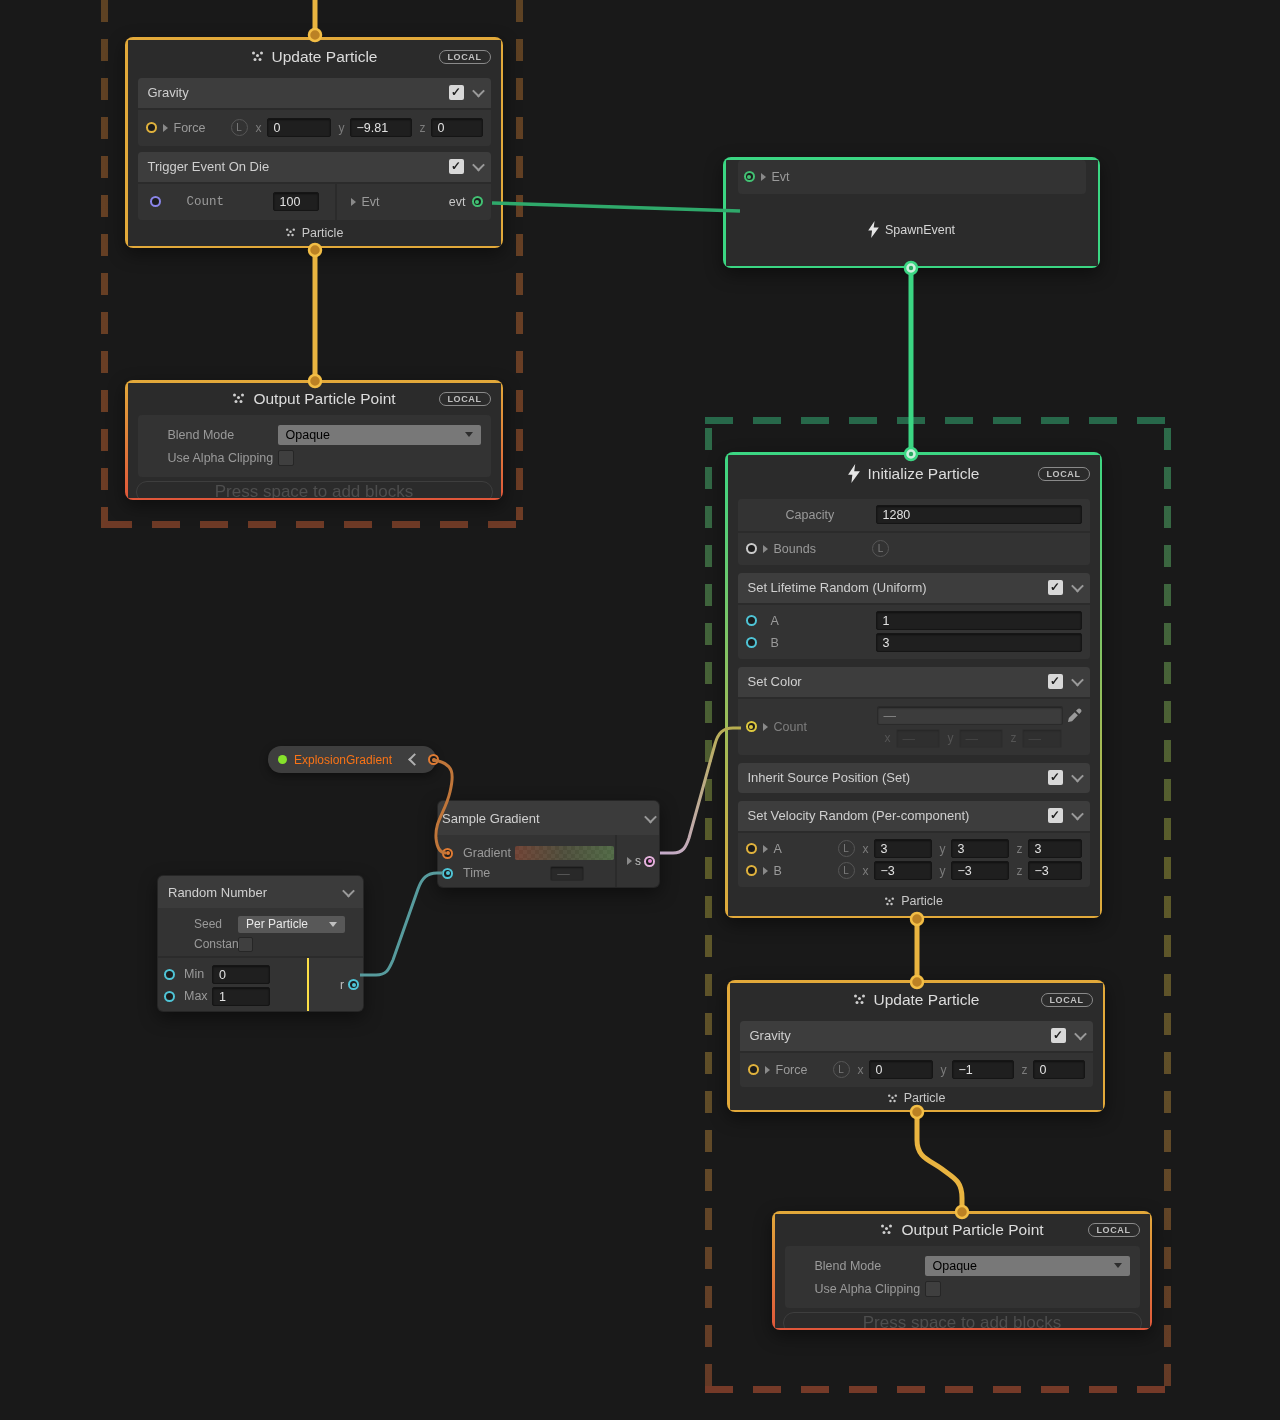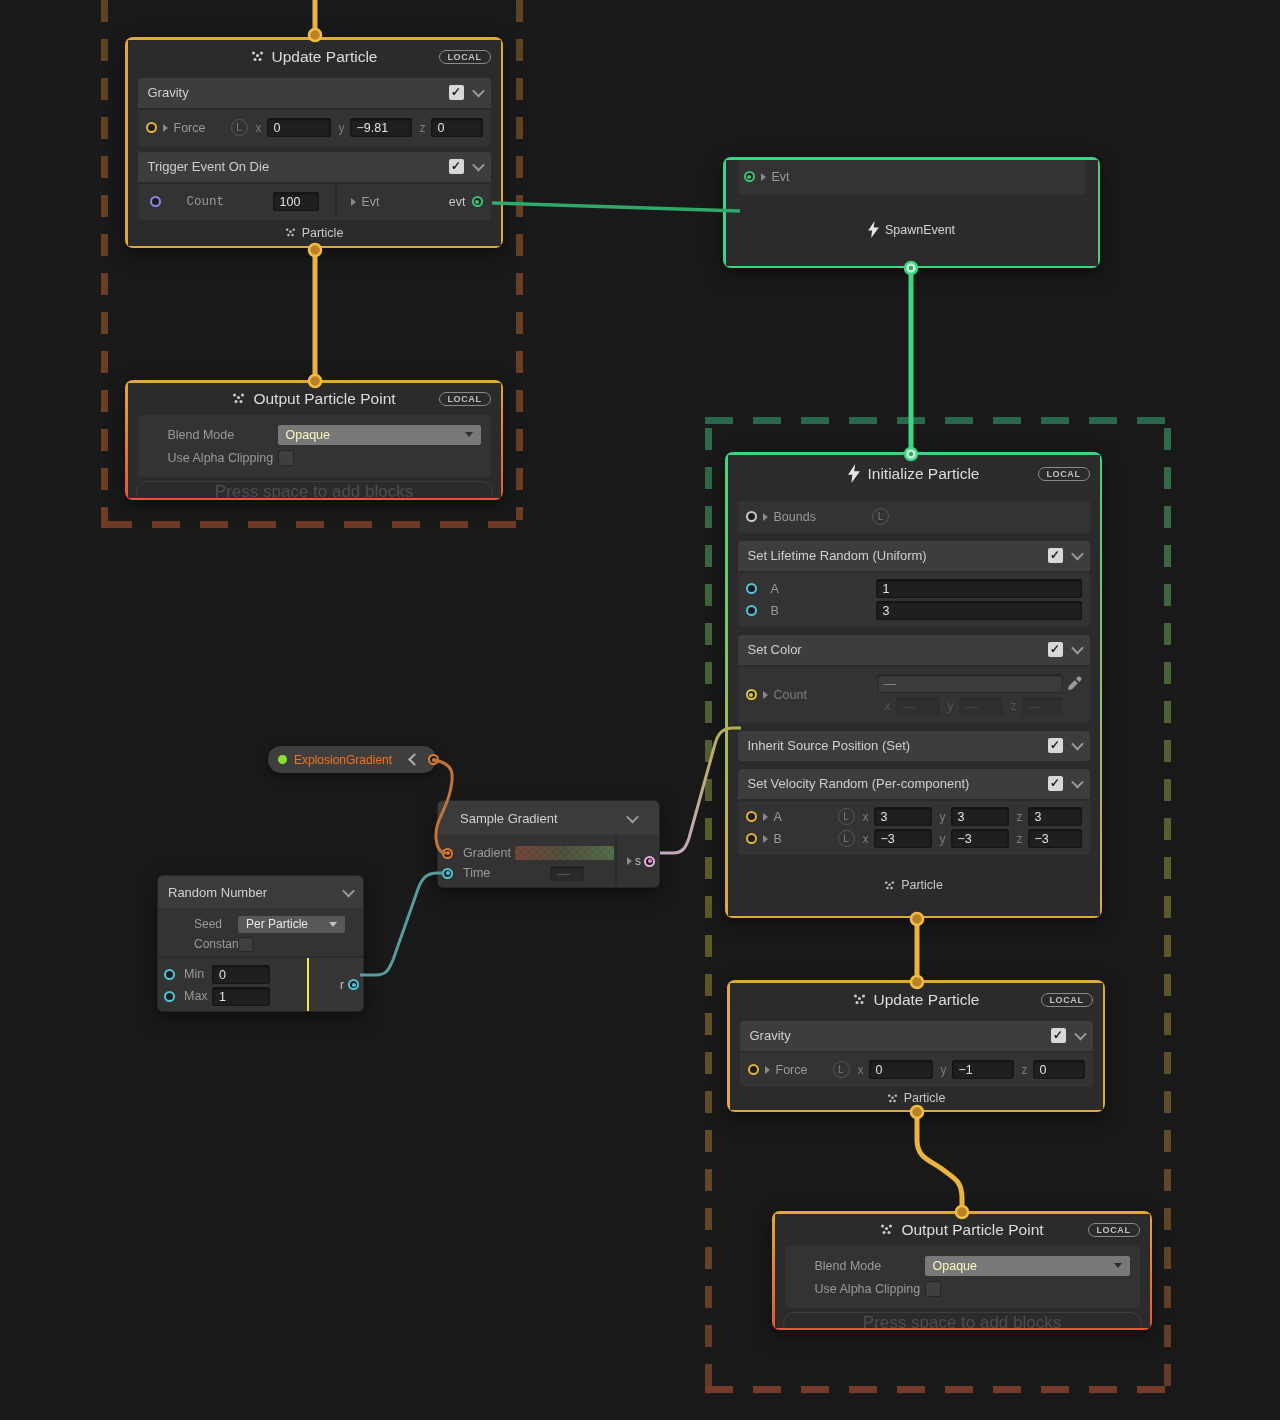--- a/index.html
+++ b/index.html
@@ -59,21 +59,21 @@
        border-bottom:4px solid transparent;margin:0 6px;flex:none;}
   .field{background:#1f1f1f;border:1px solid #151515;border-radius:2px;height:19px;line-height:19px;
          padding:0 6px;color:#e2e2e2;font-size:12.5px;box-sizing:border-box;flex:none;
          box-shadow:inset 0 1px 2px rgba(0,0,0,.5);}
   .field.dis{background:#3c3c3c;border-color:#2a2a2a;color:#8a8a8a;}
   .field.ghost{background:rgba(0,0,0,.18);border-color:transparent;color:#5c5c5c;}
   .lbadge{width:17px;height:17px;border-radius:50%;border:1.5px solid #565656;color:#7c7c7c;
           font-size:10px;display:flex;align-items:center;justify-content:center;flex:none;box-sizing:border-box;}
   .xyz{color:#7c7c7c;font-size:12px;margin:0 5px 0 8px;flex:none;}
   .dd{background:#787878;border-radius:2px;height:20px;display:flex;align-items:center;
-      padding:0 8px;color:#fef9c3;font-size:12.5px;box-sizing:border-box;}
+      padding:0 8px;color:#000000;font-size:12.5px;box-sizing:border-box;}
   .dd .arr{margin-left:auto;width:0;height:0;border-top:5px solid #2e2e2e;
            border-left:4px solid transparent;border-right:4px solid transparent;}
   .dd.dark{background:#585858;color:#e8e8e8;height:17px;font-size:12px;}
   .dd.dark .arr{border-top-color:#c0c0c0;}
   .press{margin:4px 8px 8px;border:1px solid #3e3e3e;border-radius:12px;display:flex;
          align-items:center;justify-content:center;color:#4e4e4e;font-size:17px;flex:1;}
   .lab{color:#9a9a9a;}
   .checker{background-color:#3c3c3c;background-image:
      linear-gradient(45deg,#4a4a4a 25%,transparent 25%,transparent 75%,#4a4a4a 75%),
      linear-gradient(45deg,#4a4a4a 25%,transparent 25%,transparent 75%,#4a4a4a 75%);
@@ -224,20 +224,25 @@
 <div class="node" style="left:725px;top:452px;width:377px;height:466px;background:linear-gradient(#3bd683,#e2a93a);">
   <div class="nbody">
     <div class="ntitle" style="height:38px;">
       <svg width="12" height="19" viewBox="0 0 10 16">
           <path d="M6 0 L0 9 H3.6 L2.8 16 L10 6 H5.2 Z" fill="#e6e6e6"></path>
         </svg>
       <span>Initialize Particle</span>
       <span class="badge">LOCAL</span>
     </div>
     <div class="block" style="margin-top:6px;">
+      <div class="row" style="height:32px;border-top:none;">
+        <span class="lab" style="margin-left:40px;">Capacity</span>
+        <span class="sp"></span>
+        <span class="field" style="width:206px;">1280</span>
+      </div>
       <div class="row" style="height:32px;">
         <span class="port c-white"></span>
         <span class="tri"></span>
         <span class="lab">Bounds</span>
         <span class="lbadge" style="margin-left:56px;">L</span>
       </div>
     </div>
     <div class="block" style="margin-top:8px;">
       <div class="bheader" style="height:30px;">
         <span>Set Lifetime Random (Uniform)</span>
@@ -427,21 +432,21 @@
         <span class="lab" style="width:110px;">Use Alpha Clipping</span>
         <span class="checkbox off"></span>
       </div>
     </div>
     <div class="press">Press space to add blocks</div>
   </div>
 </div>
 
 <div class="node" style="left:437px;top:800px;width:223px;height:88px;background:#262626;padding:1px;border-radius:6px;">
   <div class="nbody" style="background:#333;border-radius:5px;">
-    <div style="height:34px;background:#3b3b3b;display:flex;align-items:center;padding:0 22px;font-size:13px;color:#d0d0d0;border-radius:5px 5px 0 0;">
+    <div style="height:34px;background:#3b3b3b;display:flex;align-items:center;padding:0 4px;font-size:13px;color:#d0d0d0;border-radius:5px 5px 0 0;">
       <span>Sample Gradient</span>
       <span class="sp"></span>
       <span class="chev"></span>
     </div>
     <div style="flex:1;display:flex;">
       <div style="flex:1;padding:8px 0 0 4px;">
         <div style="display:flex;align-items:center;height:20px;">
           <span class="port on c-orange"></span>
           <span class="lab" style="margin-left:10px;font-size:12.5px;">Gradient</span>
           <span class="checker" style="width:99px;height:14px;margin-left:4px;"></span>

